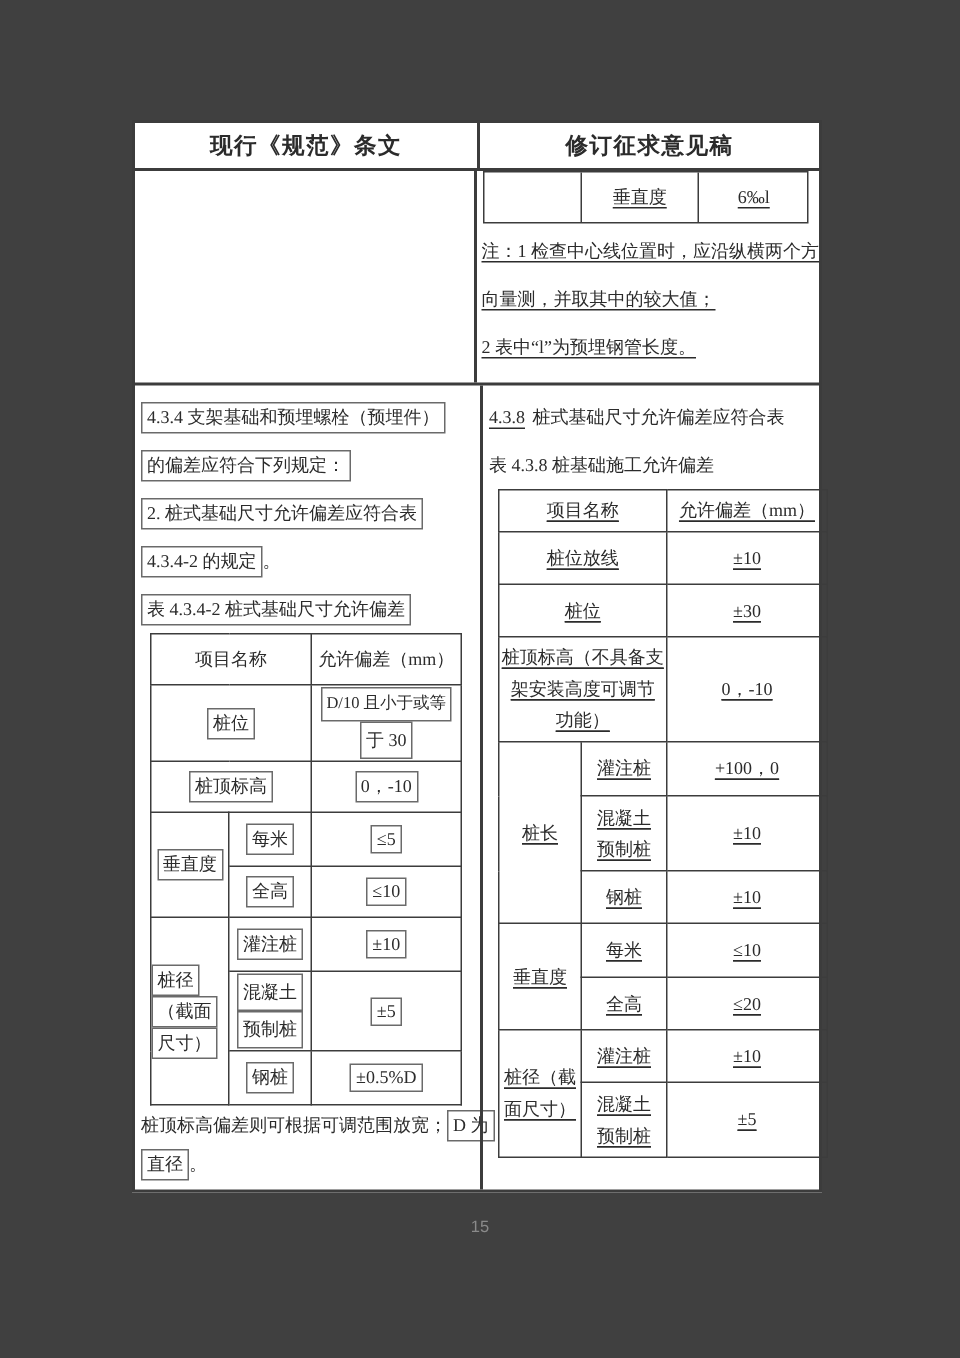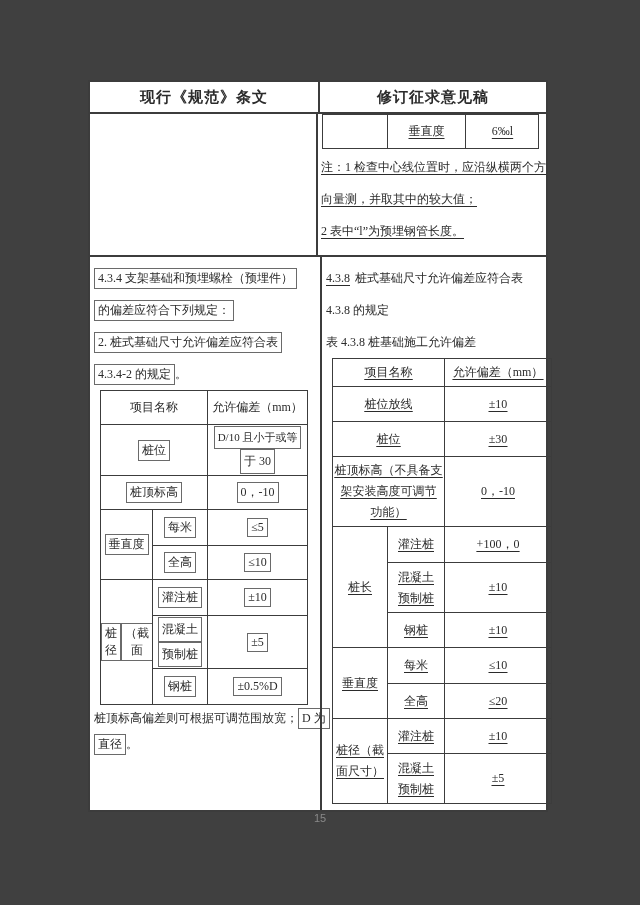--- a/index.html
+++ b/index.html
@@ -43,21 +43,21 @@
   .col-right { width:230px; border-left:2px solid #3c3c3c; padding:5px 2px 6px 4px; }
 
   table.itable { border-collapse:collapse; table-layout:fixed; margin-left:6px; }
   table.itable td {
     border:1px solid #3c3c3c; text-align:center; vertical-align:middle;
     font-size:12px; padding:1px; overflow:hidden;
   }
   .lt { width:207px; }
   .rt { width:219px; margin-left:2px; }
   .blk { display:block; line-height:1.75; }
-  .vspread { display:flex; justify-content:space-around; height:100%; align-items:flex-start; padding:6px 0; }
+  .vspread { display:flex; flex-direction:column; justify-content:space-around; height:100%; align-items:flex-start; padding:6px 0; }
   .note-line { height:26px; display:flex; align-items:center; font-size:12px; white-space:nowrap; }
   .gap-sm { margin-top:3px; }
   .pagenum {
     position:absolute; left:0; right:0; top:812px; text-align:center;
     font-size:11px; color:#8a8a8a; font-family:"Liberation Sans",sans-serif;
   }
   .sp { margin-right:5px; }
 </style>
 </head>
 <body>
@@ -92,20 +92,23 @@
         </div>
         <div class="pline">
           <span class="boxed">的偏差应符合下列规定：</span>
         </div>
         <div class="pline">
           <span class="boxed">2. 桩式基础尺寸允许偏差应符合表</span>
         </div>
         <div class="pline">
           <span class="boxed">4.3.4-2 的规定</span>
             <span>。</span>
+        </div>
+        <div class="pline">
+          <span class="boxed">表 4.3.4-2 桩式基础尺寸允许偏差</span>
         </div>
 
         <table class="itable lt">
           <colgroup>
               <col style="width:52px">
               <col style="width:55px">
               <col style="width:100px">
             </colgroup>
           <tbody>
               <tr style="height:34px">
@@ -166,23 +169,20 @@
             <span>。</span>
         </div>
       </div>
 
       <div class="col-right">
         <div class="pline">
           <span class="u sp">4.3.8</span>
             <span>桩式基础尺寸允许偏差应符合表</span>
         </div>
         <div class="pline">
-          <span>4.3.8 的规定</span>
-        </div>
-        <div class="pline">
           <span>表 4.3.8 桩基础施工允许偏差</span>
         </div>
 
         <table class="itable rt u">
           <colgroup>
               <col style="width:55px">
               <col style="width:57px">
               <col style="width:107px">
             </colgroup>
           <tbody>

